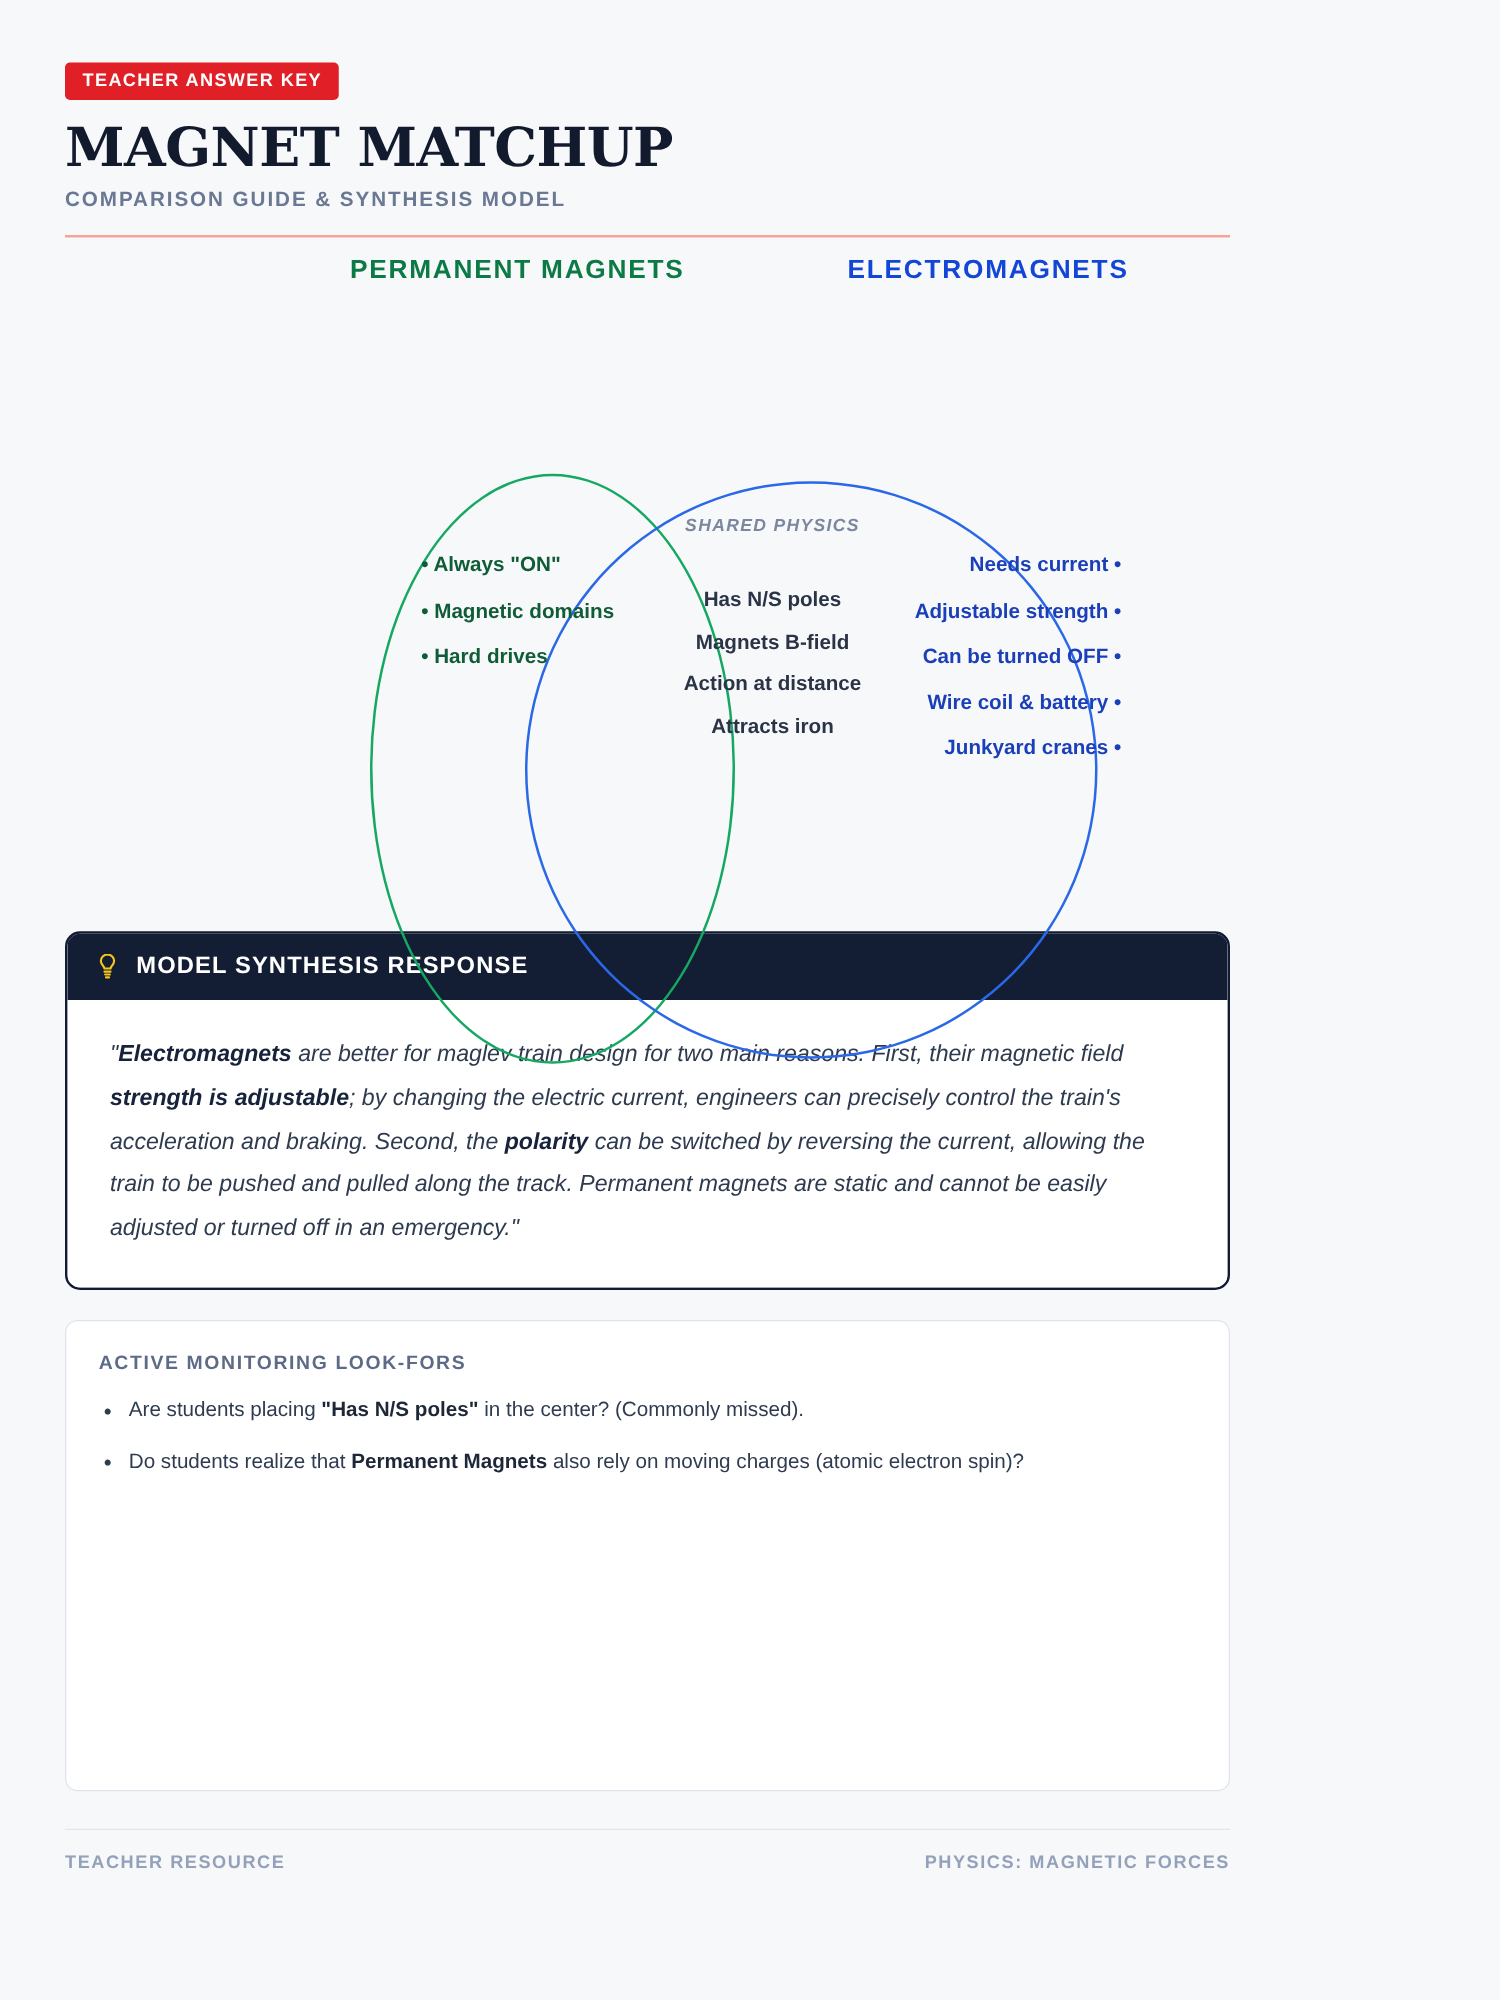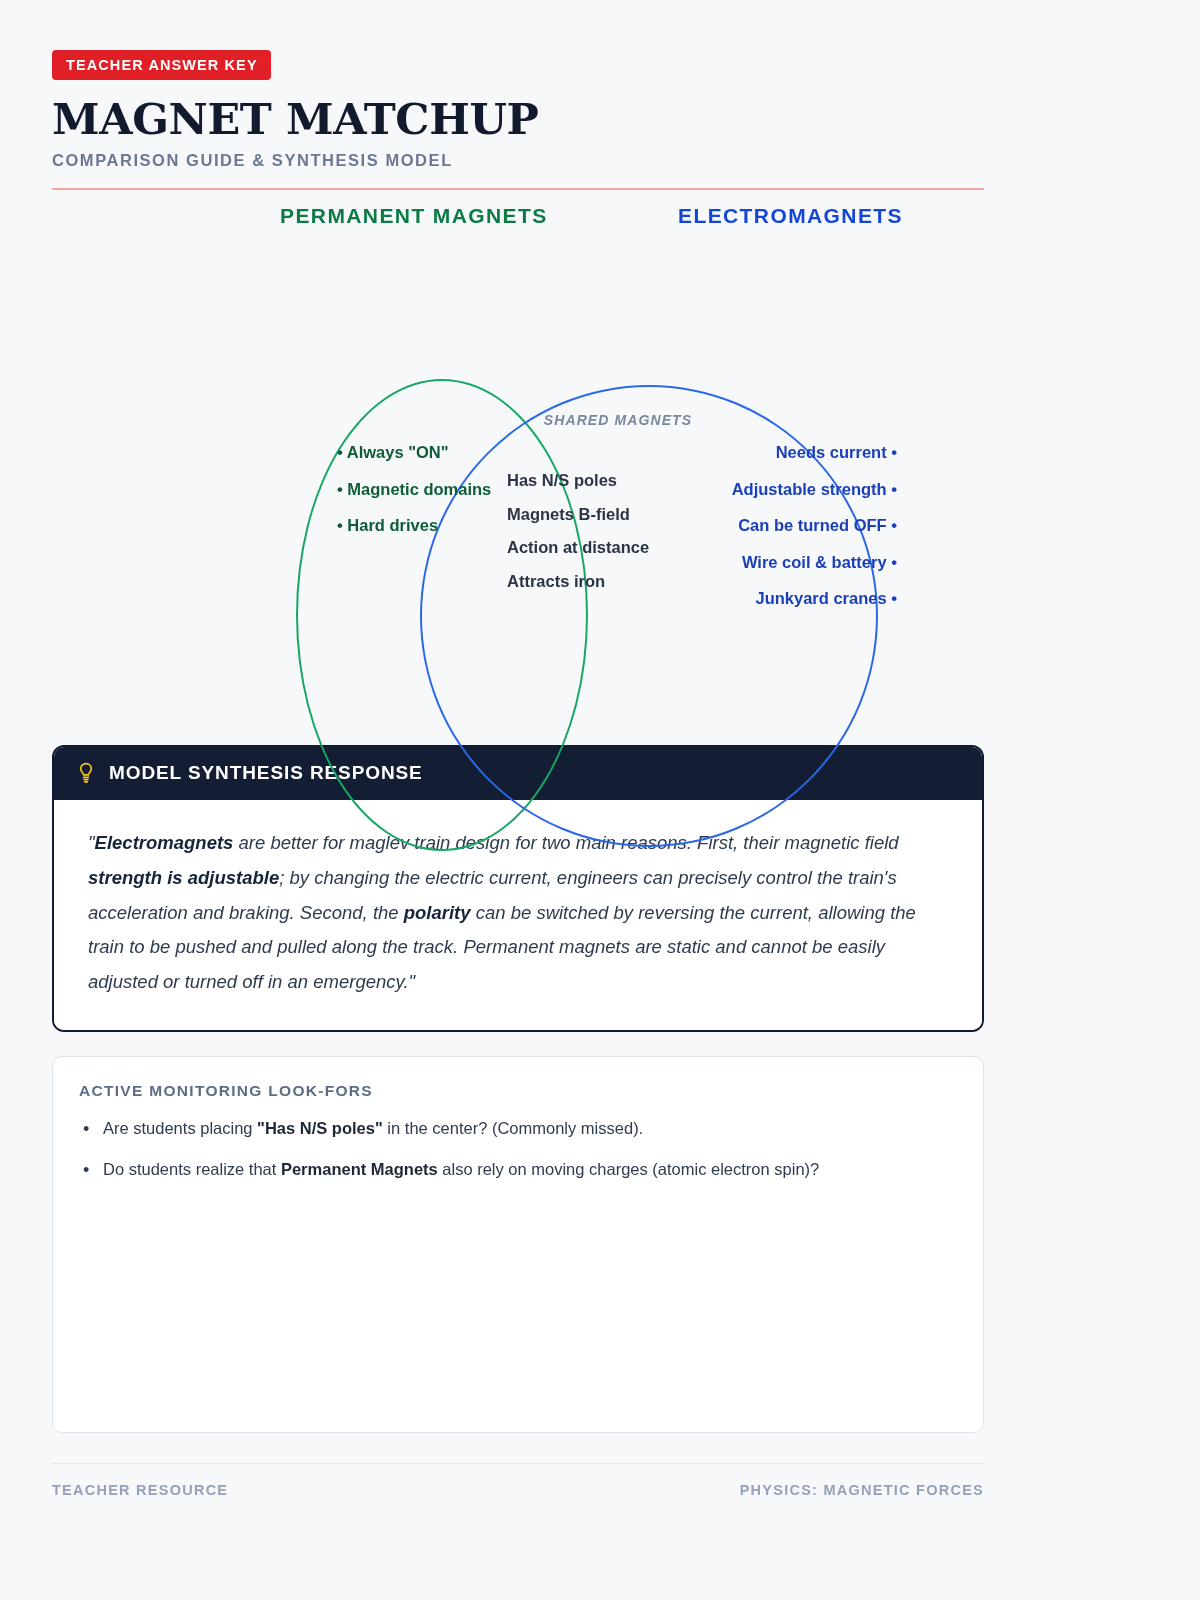--- a/index.html
+++ b/index.html
@@ -65,21 +65,21 @@
     position: absolute;
     font-size: 16.5px;
     font-weight: bold;
     line-height: 1;
   }
   .col .item { white-space: nowrap; }
 
   .col-left  { left: 285px; top: 250px; width: 163px; color: #0f5c36; overflow: hidden; }
   .col-left .item { margin-bottom: 20px; }
 
-  .col-center { left: 455px; top: 278px; width: 222px; color: #2b3446; text-align: left; }
+  .col-center { left: 455px; top: 278px; width: 222px; color: #2b3446; text-align: center; }
   .col-center .item { margin-bottom: 17px; }
   .shared-label {
     position: absolute; left: 455px; top: 218px; width: 222px;
     text-align: center;
     font-size: 14px; font-weight: bold; font-style: italic;
     letter-spacing: 1.1px; color: #7a879e;
   }
 
   .col-right { left: 615px; top: 250px; width: 230px; color: #1b3fb8; text-align: right; }
   .col-right .item { margin-bottom: 20px; }
@@ -162,21 +162,21 @@
     <div class="rule-accent"></div>
   </div>
 
   <div class="venn-wrap">
     <div class="venn-head left">PERMANENT MAGNETS</div>
     <div class="venn-head right">ELECTROMAGNETS</div>
 
     <div class="circle green"></div>
     <div class="circle blue"></div>
 
-    <div class="shared-label">SHARED MAGNETS</div>
+    <div class="shared-label">SHARED PHYSICS</div>
 
     <div class="col col-left">
       <div class="item">• Always "ON"</div>
       <div class="item">• Magnetic domains</div>
       <div class="item">• Hard drives</div>
     </div>
 
     <div class="col col-center">
       <div class="item">Has N/S poles</div>
       <div class="item">Magnets B-field</div>

